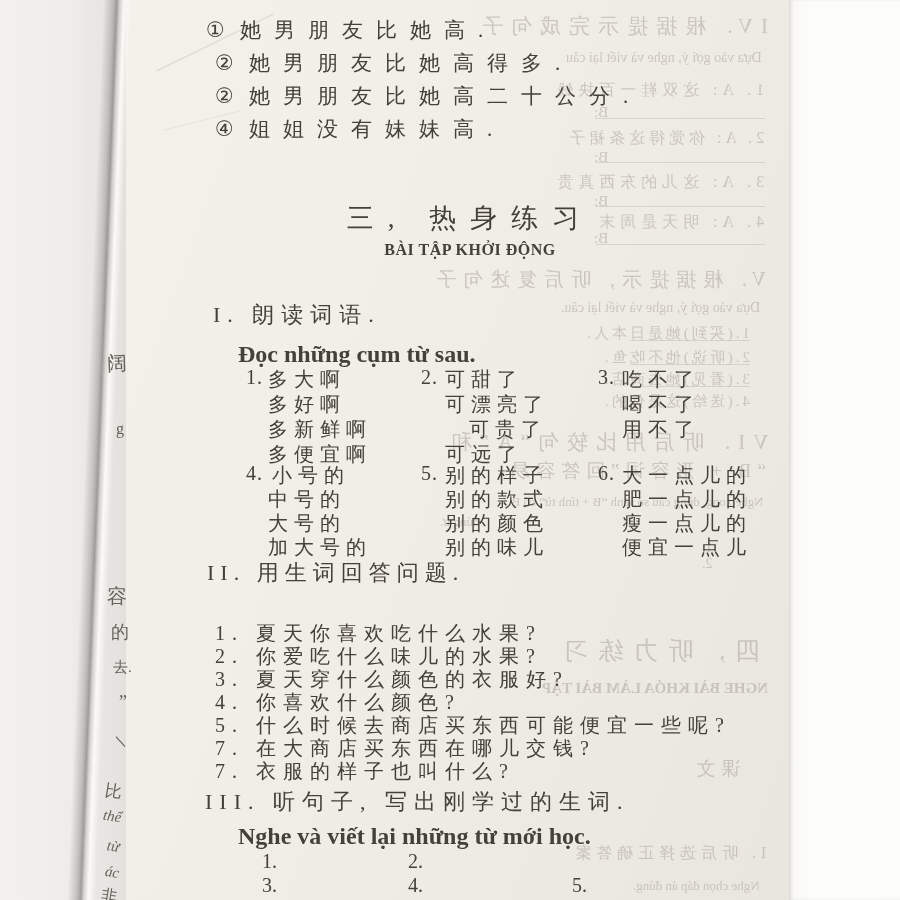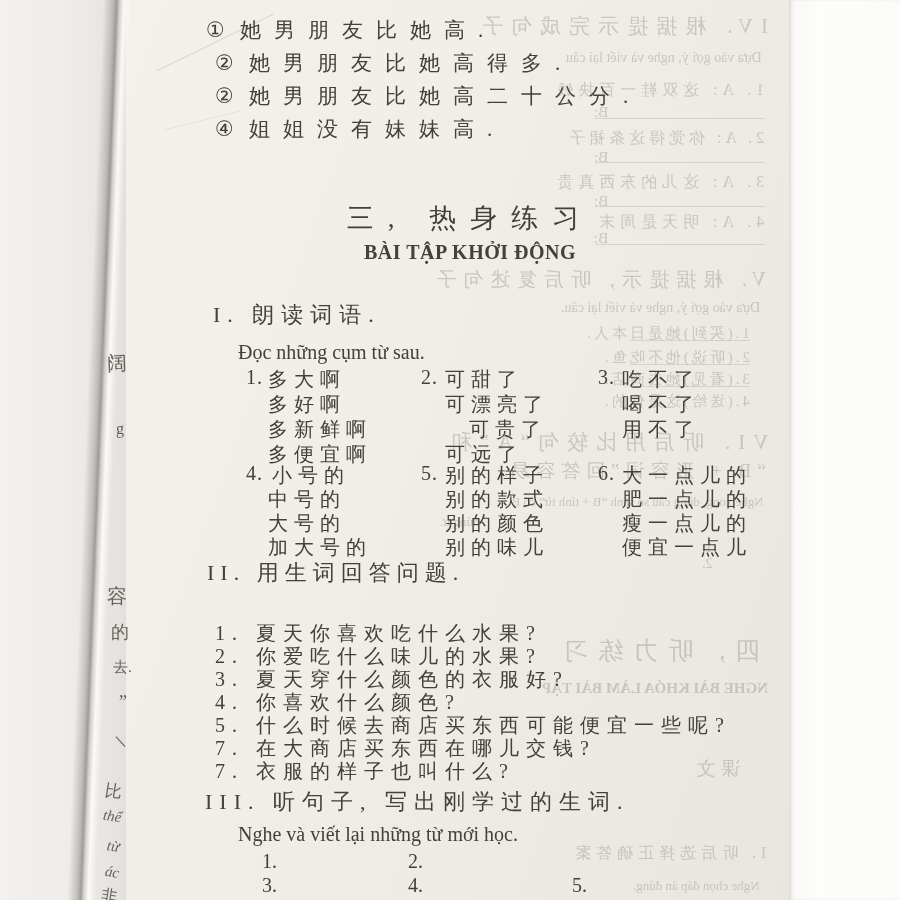--- a/index.html
+++ b/index.html
@@ -36,23 +36,23 @@
     position:absolute;left:789px;top:0;width:111px;height:900px;
     background:linear-gradient(to right,#f9f8f5 0%,#fdfdfc 25%,#fcfcfb 100%);
     box-shadow:inset 3px 0 4px -2px rgba(170,168,162,0.55);
   }
   .crease{position:absolute;height:1px;background:rgba(195,191,184,0.55);}
   .txt{position:absolute;white-space:nowrap;}
   .marker{display:inline-block;width:34px;letter-spacing:0;
           font-family:"DejaVu Sans","Liberation Sans",sans-serif;font-size:21px;}
   .intro-text{font-size:21px;letter-spacing:13px;}
   .title-zh{font-size:27px;letter-spacing:14px;}
-  .title-vi{font-size:20px;font-weight:bold;letter-spacing:0.5px;}
+  .title-vi{font-size:16px;font-weight:bold;letter-spacing:0.5px;}
   .h-zh{font-size:22px;letter-spacing:7px;}
-  .sub-vi{font-size:20px;}
+  .sub-vi{font-size:24px;font-weight:bold;}
   .wl{font-size:20px;letter-spacing:6px;}
   .wn{font-size:20px;letter-spacing:1px;}
   .q{font-size:20px;letter-spacing:7px;}
   .blank{font-size:20px;}
   
   .frag{position:absolute;color:rgba(72,67,60,0.82);white-space:nowrap;}
   .frag.vi{font-style:italic;font-size:15px;}
   
   .ghost{
     position:absolute;white-space:nowrap;color:rgba(148,143,132,0.40);

